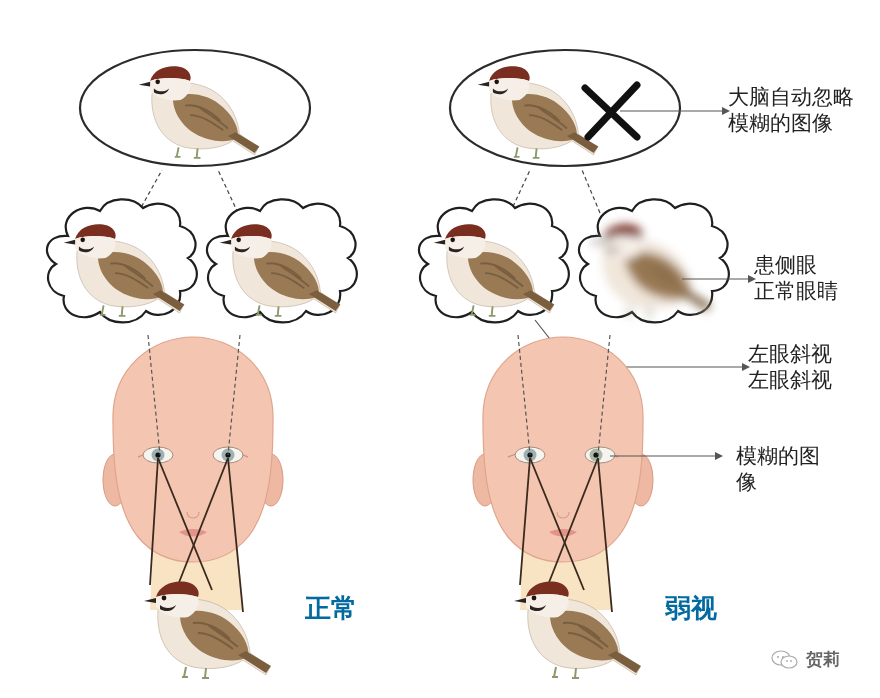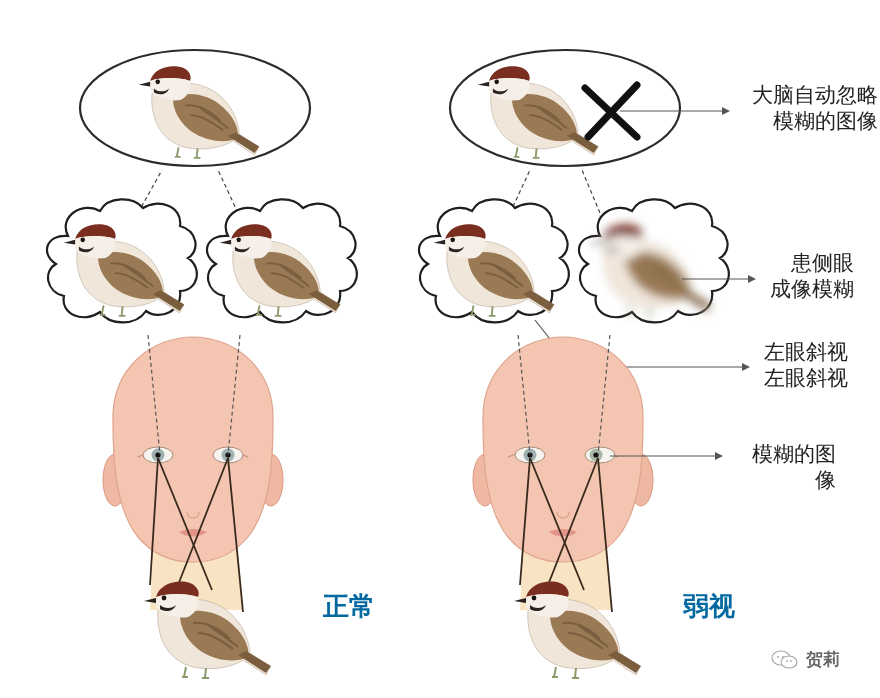--- a/index.html
+++ b/index.html
@@ -1,18 +1,18 @@
 <!DOCTYPE html>
 <html><head>
 <meta charset="utf-8">
 <style>
   html,body{margin:0;padding:0;background:#ffffff;}
   body{width:880px;height:698px;position:relative;overflow:hidden;font-family:"DejaVu Sans",sans-serif;}
   svg.stage{position:absolute;left:0;top:0;}
-  .label{position:absolute;color:#222;font-family:Liberation Mono, monospace;text-align:right;line-height:1.25;}
+  .label{position:absolute;color:#222;font-family:Liberation Sans, sans-serif;text-align:left;line-height:1.25;}
   .callout{font-size:21px;}
   .side{font-size:26px;font-weight:bold;color:#0369a1;}
   .wm{position:absolute;left:770px;top:648px;display:flex;align-items:center;gap:6px;color:#666;font-size:17px;font-weight:bold;}
 </style>
 </head>
 <body>
 
 <svg class="stage" width="880" height="698" viewBox="0 0 880 698">
   <defs>
 
@@ -139,21 +139,21 @@
     <use href="#sparrow" transform="translate(508,575) scale(1.0)"></use>
   </g>
 </svg>
 
 <div class="label callout" style="left:728px;top:84px;width:150px;">
   <div>大脑自动忽略</div>
   <div>模糊的图像</div>
 </div>
 <div class="label callout" style="left:754px;top:252px;width:100px;">
   <div>患侧眼</div>
-  <div>成像模糊</div>
+  <div>正常眼睛</div>
 </div>
 <div class="label callout" style="left:748px;top:341px;width:100px;">
   <div>左眼斜视</div>
   <div>左眼斜视</div>
 </div>
 <div class="label callout" style="left:736px;top:443px;width:100px;">
   <div>模糊的图像</div>
 </div>
 
 <div class="label side" style="left:305px;top:592px;width:70px;">正常</div>

